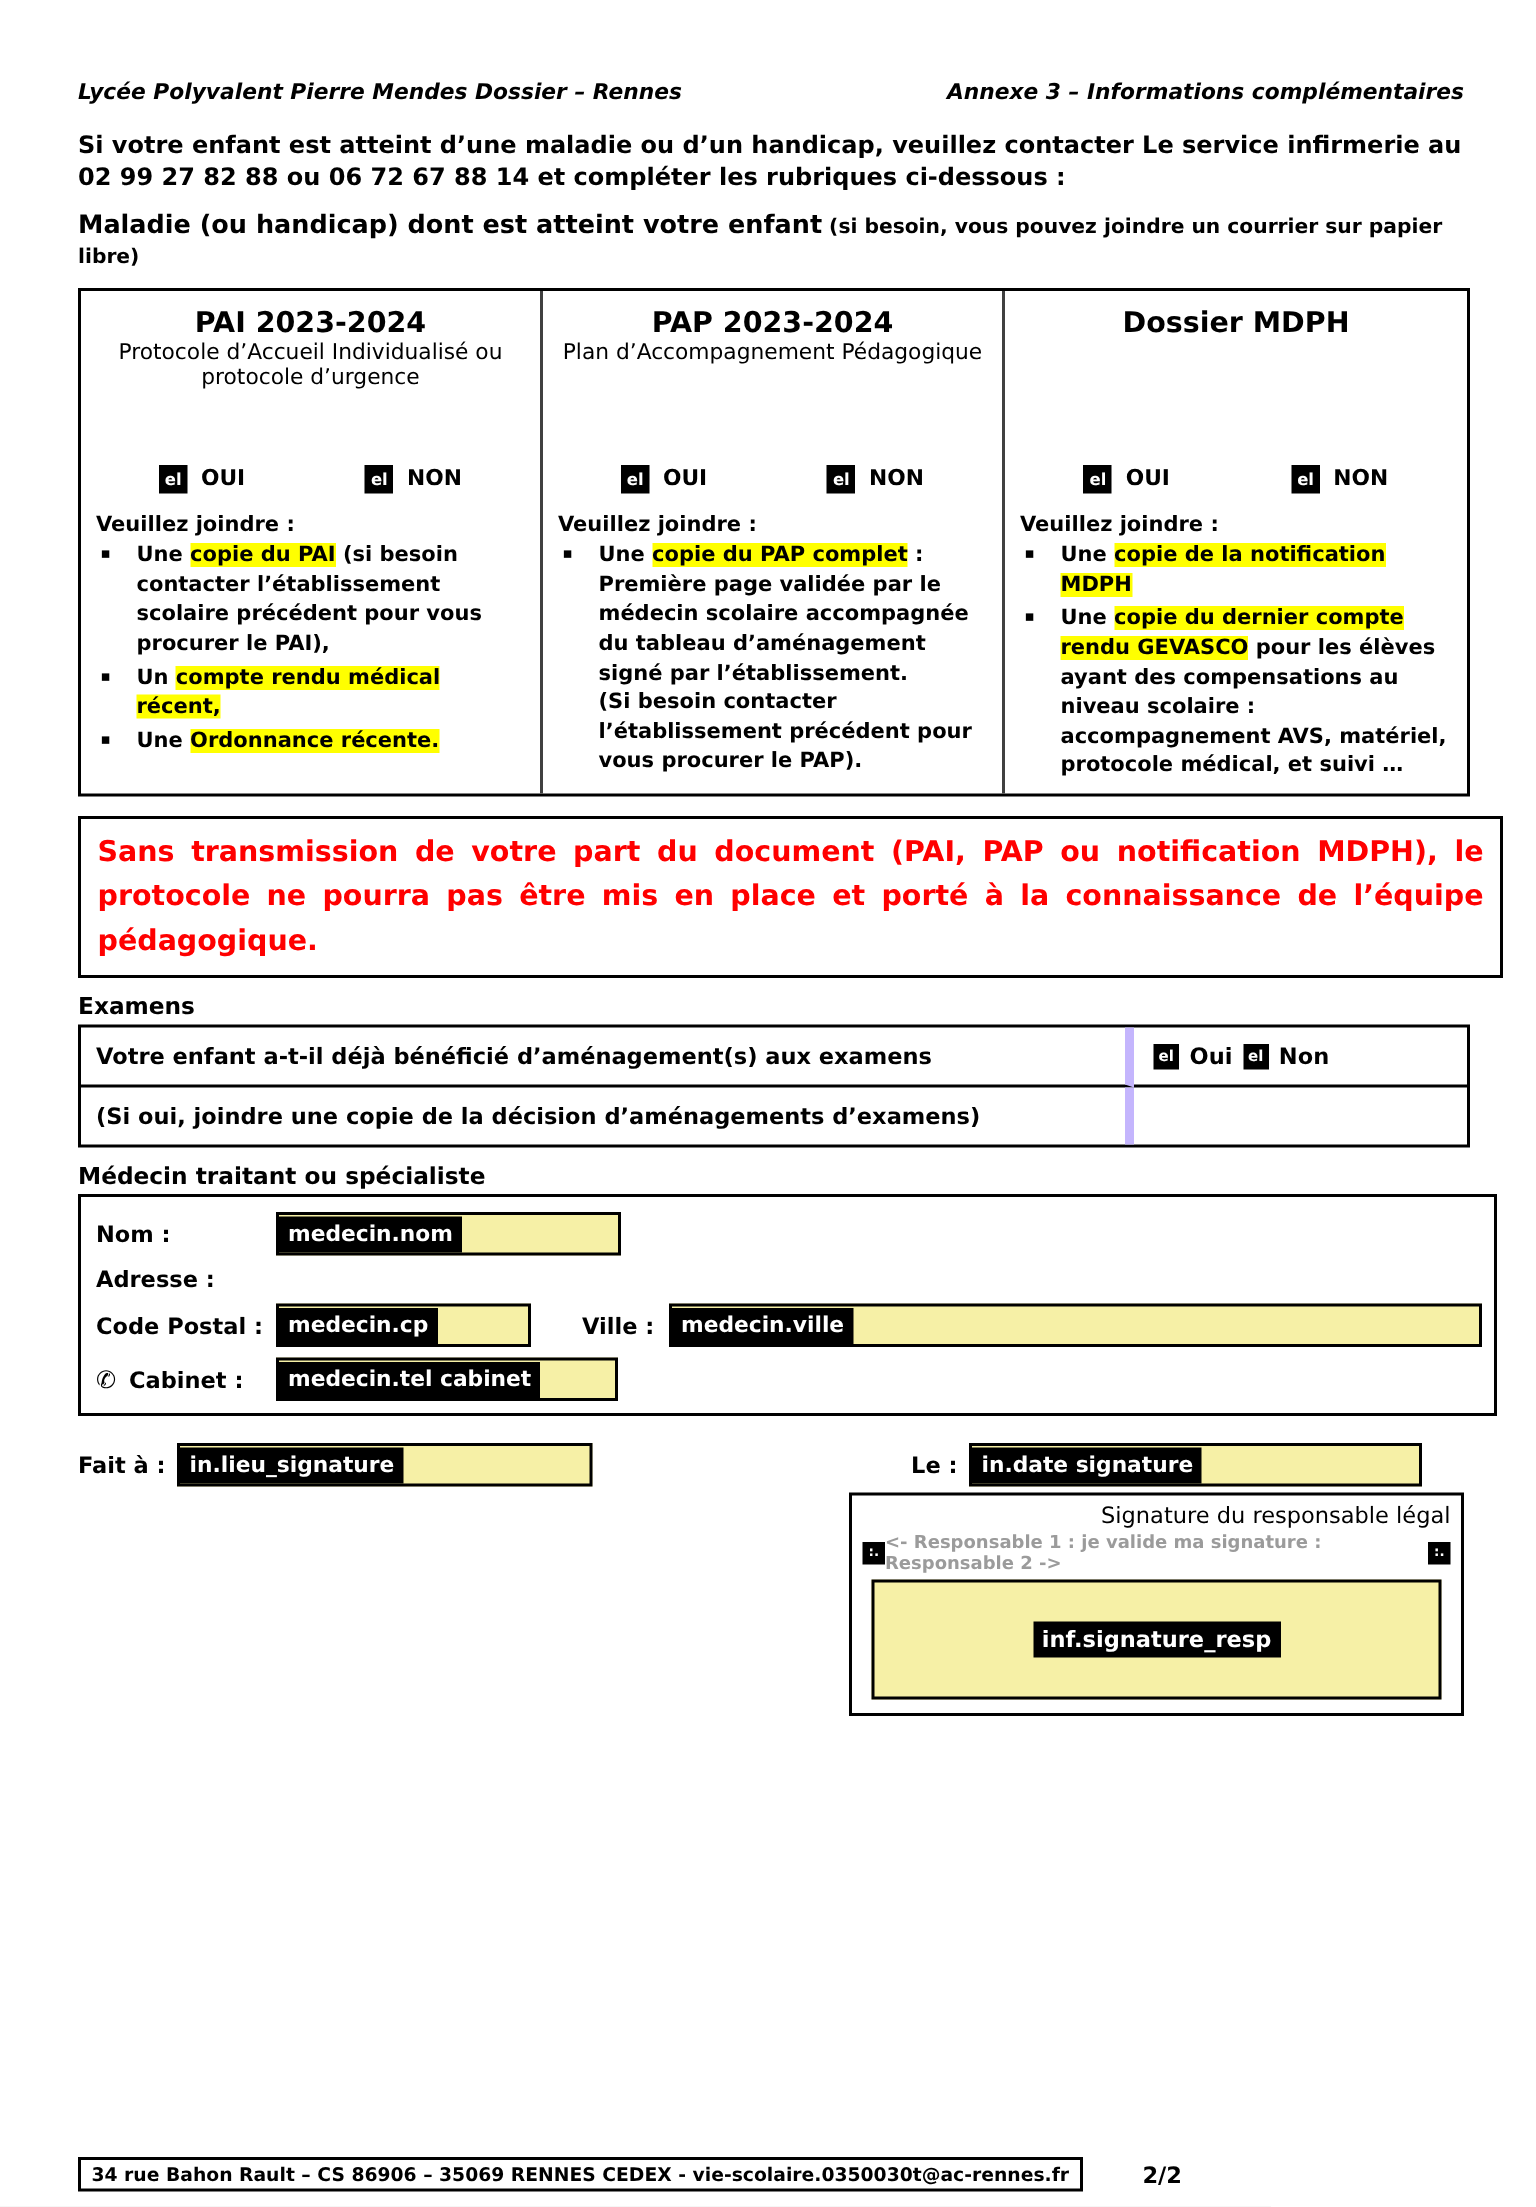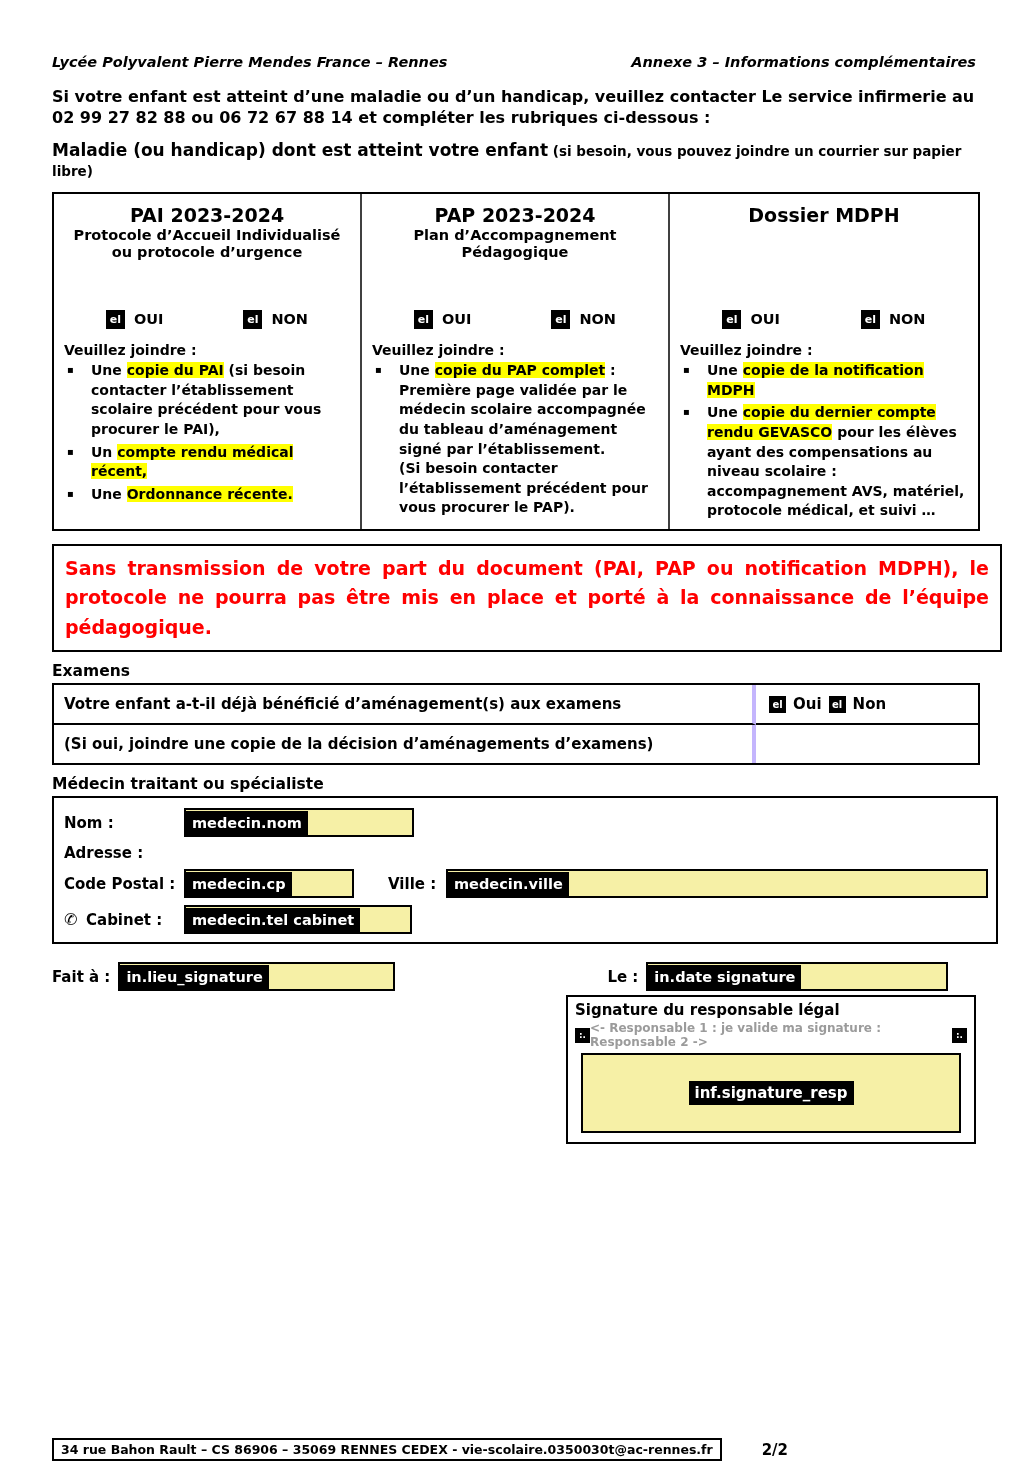--- a/index.html
+++ b/index.html
@@ -19,40 +19,40 @@
   .big-field{height:140px;background:var(--yellow);border:3px solid #000;
              display:flex;align-items:center;justify-content:center}
   .ph{background:#000;color:#fff;font-weight:bold;padding:3px 6px;font-size:15px;white-space:nowrap}
   .obs{padding:7px 6px;font-size:15px;font-weight:bold;line-height:1.4}
 
   .protocols{margin-top:12px;display:grid;grid-template-columns:1fr 1fr 1fr;border:2px solid #000}
   .pcol{border-right:2px solid #404040;padding:8px 10px;min-height:302px}
   .pcol:last-child{border-right:none}
   .pcol-head{height:100px;text-align:center}
   .pcol-title{font-size:19px;font-weight:bold;padding-top:2px}
-  .pcol-sub{font-size:14.5px;font-weight:bold;line-height:1.18;margin-top:1px}
+  .pcol-sub{font-size:14.5px;font-weight:normal;line-height:1.18;margin-top:1px}
   .cb-row{display:flex;justify-content:space-around;align-items:center;height:34px;padding:0 2px}
   .cb-item{display:flex;align-items:center;gap:9px;font-weight:bold;font-size:14.5px}
   .cbx{width:19px;height:19px;background:#000;color:#fff;display:flex;align-items:center;
        justify-content:center;font-size:11px;font-weight:bold;flex:none}
   .veuillez{font-weight:bold;font-size:14px;margin-top:6px}
   ul.blist{list-style:none;margin:3px 0 0;padding:0}
   .blist li{display:flex;margin-top:3px;font-size:14px;font-weight:bold;line-height:1.4}
   .blt{width:24px;flex:none;font-size:10px;padding-top:2px;padding-left:3px}
   .btx{flex:1}
   .hl{background:var(--hl)}
   .post{white-space:pre-line}
 
   .warning{margin-top:13px;border:2px solid #000;padding:8px 11px;color:var(--red);
            font-weight:bold;font-size:19px;line-height:1.55;text-align:justify}
 
   .h2{margin-top:10px;font-size:15.5px;font-weight:bold}
   .examens{margin-top:3px;display:grid;grid-template-columns:1fr 222px;border:2px solid #000}
   .ex-cell{padding:8px 10px;font-size:15px;font-weight:bold;display:flex;align-items:center;min-height:22px}
-  .bdr{border-right:4px solid #c4b5fd}
+  .bdr{border-right:6px solid #c4b5fd}
   .bdb{border-bottom:2px solid #000}
   .ex-choice{gap:7px;padding-left:13px}
   .ex-choice .cbx{width:17px;height:17px;font-size:10px}
 
   .medbox{margin-top:3px;border:2px solid #000;padding:10px 8px 8px 10px}
   .mrow{display:flex;align-items:center;margin-bottom:7px;font-size:15px;font-weight:bold}
   .mrow:last-child{margin-bottom:0}
   .mlabel{flex:none}
   .w120{width:120px}.w95{width:95px}
   .field{height:29px;background:var(--yellow);border:2px solid #000;display:flex;
@@ -61,40 +61,40 @@
   .f-nom{width:230px}.f-adr{flex:1}.f-cp{width:170px}.f-ville{flex:1}.f-cab{width:228px}
   .vlabel{margin-left:34px;width:58px;flex:none}
   .phone-ic{display:inline-block;width:22px;font-weight:bold;font-size:16px}
 
   .fait-row{margin-top:18px;display:flex;align-items:center;font-size:15px;font-weight:bold}
   .f-fait{width:277px;margin-left:8px}
   .le-label{margin-left:212px}
   .f-le{width:302px;margin-left:8px}
 
   .sigbox{width:410px;box-sizing:border-box;margin:4px 0 0 566px;border:2px solid #000;padding:4px 7px 9px}
-  .sig-title{text-align:left;font-size:15px;font-weight:bold}
+  .sig-title{text-align:right;font-size:15px;font-weight:normal}
   .sig-sub{display:flex;justify-content:space-between;align-items:center;margin-top:2px;
            color:var(--gray);font-size:12px;font-weight:bold}
   .mini{width:15px;height:15px;background:#000;color:#fff;font-size:9px;display:flex;
         align-items:center;justify-content:center;font-weight:bold;flex:none}
   .sig-field{margin-top:4px;margin-left:6px;margin-right:6px;height:76px;background:var(--yellow);
              border:2px solid #000;display:flex;align-items:center;justify-content:center}
 
   .footer-row{position:absolute;left:52px;bottom:10px;width:748px;display:flex;
               justify-content:space-between;align-items:center}
   .footer-box{border:2px solid #000;padding:2px 7px;font-size:12.5px;font-weight:bold}
   .pagenum{font-size:15px;font-weight:bold;margin-right:12px}
 </style>
 </head>
 <body>
 
 <div class="page">
 
   <div class="content header-row">
-    <span>Lycée Polyvalent Pierre Mendes France – Rennes</span>
+    <span>Lycée Polyvalent Pierre Mendes Dossier – Rennes</span>
     <span>Annexe 3 – Informations complémentaires</span>
   </div>
 
   <div class="content intro">Si votre enfant est atteint d’une maladie ou d’un handicap, veuillez contacter Le service infirmerie au 02 99 27 82 88 ou 06 72 67 88 14 et compléter les rubriques ci-dessous :</div>
 
   <div class="content sec-head">
     <span>Maladie (ou handicap) dont est atteint votre enfant</span><span class="note"> (si besoin, vous pouvez joindre un courrier sur papier libre)</span>
   </div>
 
 

